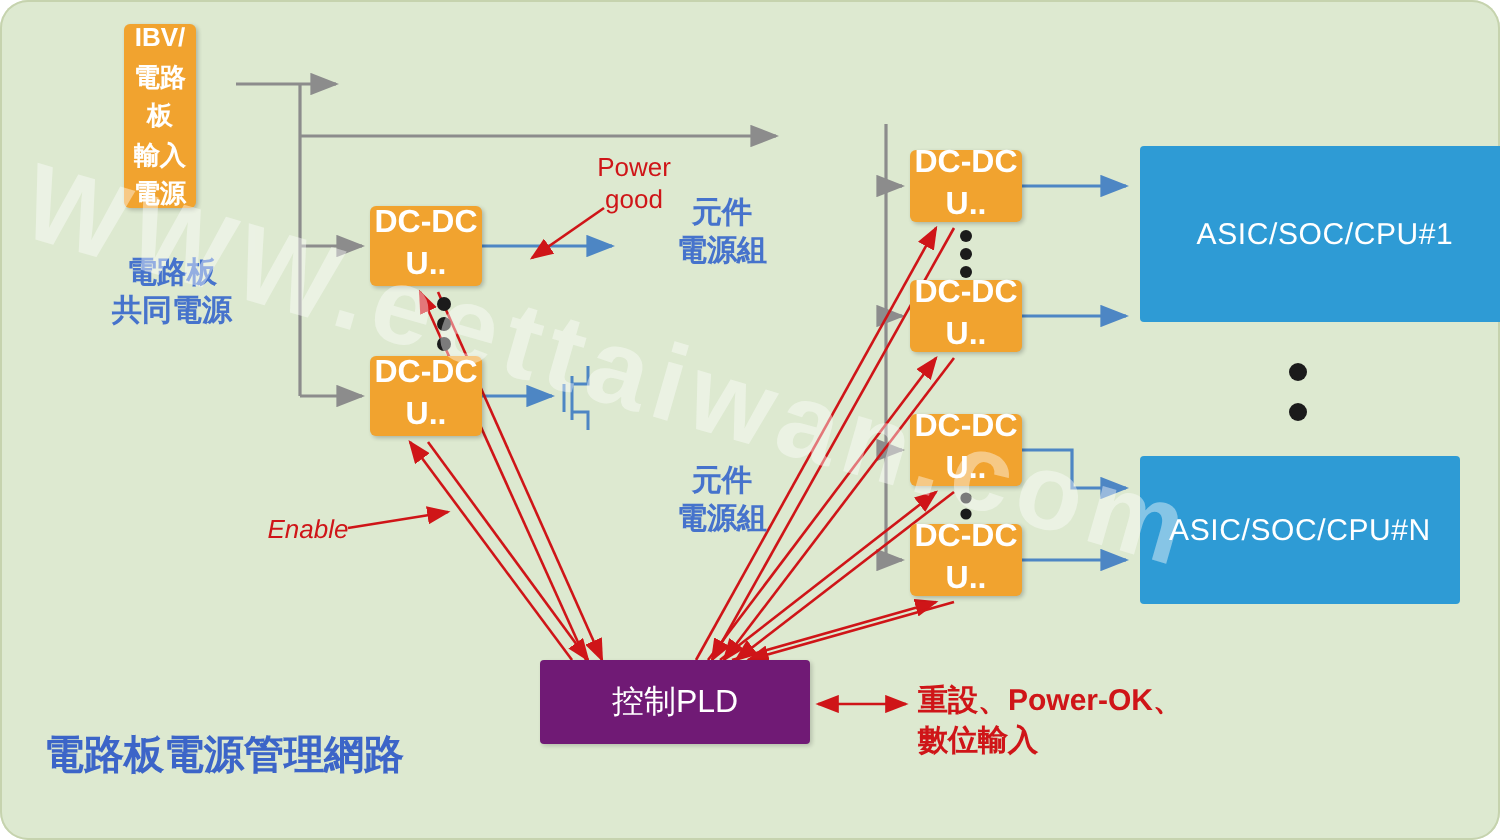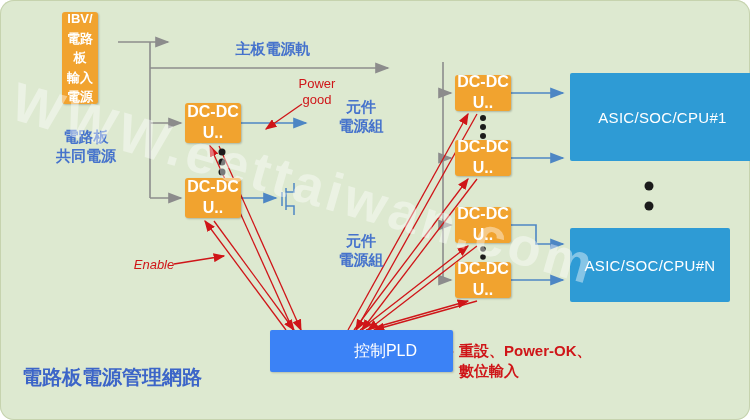--- a/index.html
+++ b/index.html
@@ -7,21 +7,21 @@
   .canvas{position:relative;width:750px;height:420px;background:#dde9d0;border-radius:14px;
     overflow:hidden;box-shadow:inset 0 0 0 1px #c6d3ae;}
   .wires{position:absolute;inset:0;}
   .box{position:absolute;display:flex;align-items:center;justify-content:center;text-align:center;
     color:#ffffff;white-space:pre-line;}
   .conv{background:#f1a32f;border-radius:3px;font-weight:bold;font-size:16px;line-height:1.3;
     box-shadow:1px 1px 2px rgba(0,0,0,.22);}
   .inputbox{background:#f1a32f;border-radius:3px;font-weight:bold;font-size:13px;line-height:1.5;
     box-shadow:1px 1px 2px rgba(0,0,0,.22);}
   .load{background:#2e9bd5;border-radius:2px;font-size:15px;letter-spacing:.3px;}
-  .pld{background:#3b82f6;border-radius:2px;font-size:16px;box-shadow:1px 1px 2px rgba(0,0,0,.18);padding-left:48px;}
+  .pld{background:#701a75;border-radius:2px;font-size:16px;box-shadow:1px 1px 2px rgba(0,0,0,.18);}
   .lbl{position:absolute;white-space:pre-line;line-height:1.25;}
   .bluetxt{color:#4673cc;font-size:15px;font-weight:bold;text-align:center;}
   .redtxt{color:#cf1518;font-size:13px;text-align:center;}
   .redbold{color:#cf1518;font-size:15px;font-weight:bold;text-align:left;line-height:1.35;}
   .title{position:absolute;left:22px;top:364px;color:#3c65c8;font-size:20px;font-weight:bold;}
   .watermark{position:absolute;left:22px;top:70px;font-size:54px;font-weight:bold;letter-spacing:4px;
     color:#ffffff;opacity:.42;transform:rotate(16deg);transform-origin:0 0;pointer-events:none;}
 </style>
 </head>
 <body>
@@ -119,21 +119,20 @@
   <div class="box conv" style="left:455px;top:207px;width:56px;height:36px;">DC-DC
 U..</div>
   <div class="box conv" style="left:455px;top:262px;width:56px;height:36px;">DC-DC
 U..</div>
 
   <div class="box load" style="left:570px;top:73px;width:185px;height:88px;">ASIC/SOC/CPU#1</div>
   <div class="box load" style="left:570px;top:228px;width:160px;height:74px;">ASIC/SOC/CPU#N</div>
 
   <div class="box pld" style="left:270px;top:330px;width:135px;height:42px;">控制PLD</div>
 
-  <div class="lbl bluetxt" style="left:218px;top:40px;width:110px;">主板電源軌</div>
   <div class="lbl bluetxt" style="left:40px;top:128px;width:92px;">電路板
 共同電源</div>
   <div class="lbl redtxt" style="left:288px;top:76px;width:58px;">Power
 good</div>
   <div class="lbl bluetxt" style="left:330px;top:98px;width:62px;">元件
 電源組</div>
   <div class="lbl bluetxt" style="left:330px;top:232px;width:62px;">元件
 電源組</div>
   <div class="lbl redtxt" style="left:128px;top:257px;width:52px;font-style:italic;">Enable</div>
   <div class="lbl redbold" style="left:459px;top:341px;width:180px;">重設、Power-OK、

